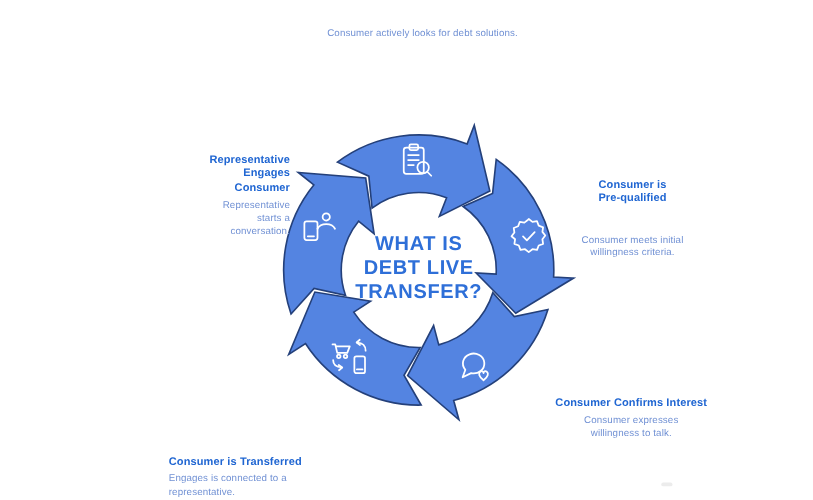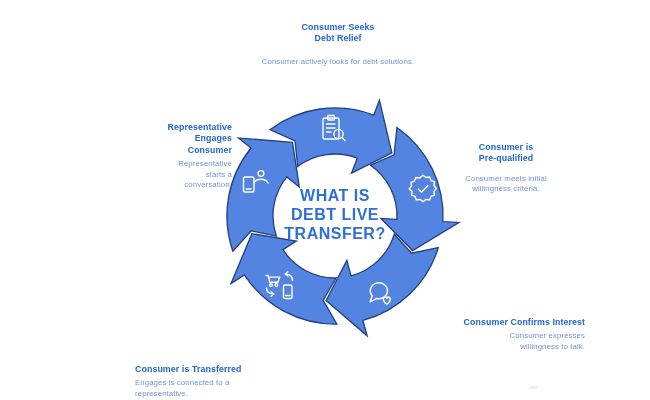--- a/index.html
+++ b/index.html
@@ -17,22 +17,22 @@
     font-size: 8.8px; font-weight: bold; color: #2066d2;
     line-height: 1.3; white-space: pre-line; letter-spacing: 0.1px;
   }
   .label .d {
     font-size: 7.8px; color: #7191d4;
     line-height: 1.35; white-space: pre-line; letter-spacing: 0.1px;
   }
   .label-top          { left: 223px; top: 22px;  width: 230px; text-align: center; }
   .label-top .h       { margin-bottom: 12px; }
   .label-right        { left: 436px; top: 142px; width: 140px; text-align: center; }
-  .label-right .h     { margin-bottom: 9px; }
-  .label-bottom-right { left: 425px; top: 317px; width: 160px; text-align: right; }
+  .label-right .h     { margin-bottom: 22px; }
+  .label-bottom-right { left: 425px; top: 317px; width: 160px; text-align: center; }
   .label-bottom-right .h { margin-bottom: 3px; }
   .label-bottom-left  { left: 135px; top: 317px; width: 170px; text-align: left; }
   .label-bottom-left .h  { margin-bottom: 3px; margin-top: 47px; }
   .label-left         { left: 108px; top: 122px; width: 124px; text-align: right; }
   .label-left .h      { margin-bottom: 3px; }
 
   .center-title {
     position: absolute; left: 253px; top: 186px; width: 164px;
     text-align: center; font-size: 16px; font-weight: bold;
     color: #2e6fd8; line-height: 1.2; letter-spacing: 0.5px;
@@ -98,22 +98,20 @@
       <circle cx="5" cy="-8.5" r="2.9"></circle>
       <path d="M-2 1 C 0.5 -4, 9.5 -4, 12 1"></path>
     </g>
   </svg>
 
   <div class="center-title">WHAT IS
 DEBT LIVE
 TRANSFER?</div>
 
   <div class="label label-top">
-    <div class="h">Consumer Seeks
-Debt Relief</div>
     <div class="d">Consumer actively looks for debt solutions.</div>
   </div>
 
   <div class="label label-right">
     <div class="h">Consumer is
 Pre-qualified</div>
     <div class="d">Consumer meets initial
 willingness criteria.</div>
   </div>
 

